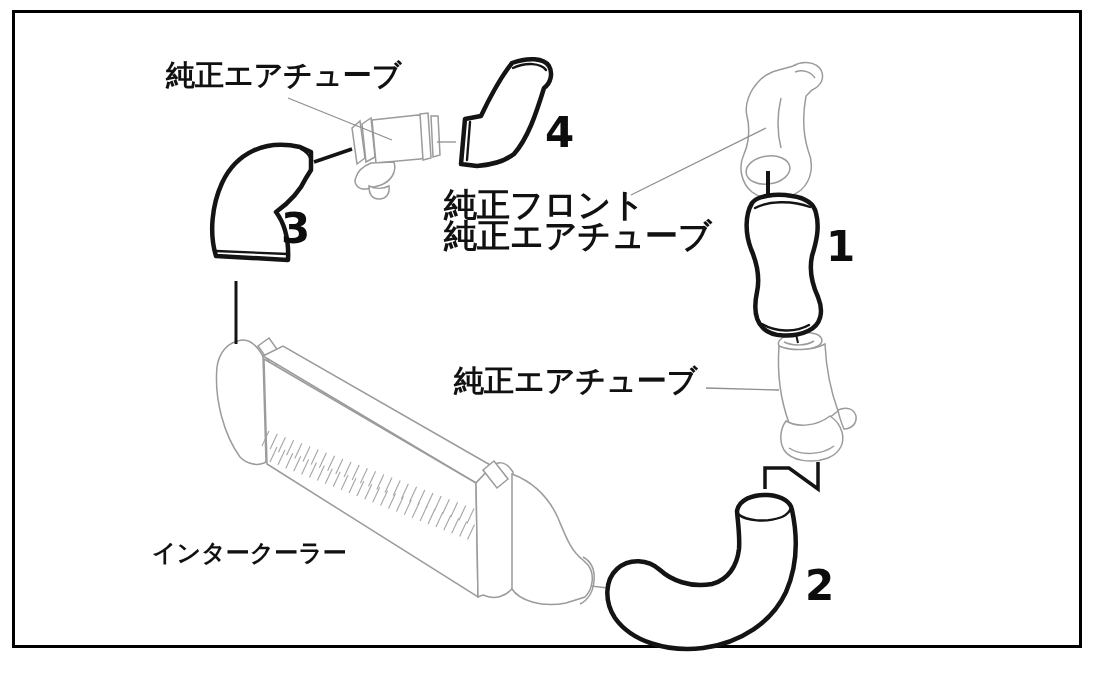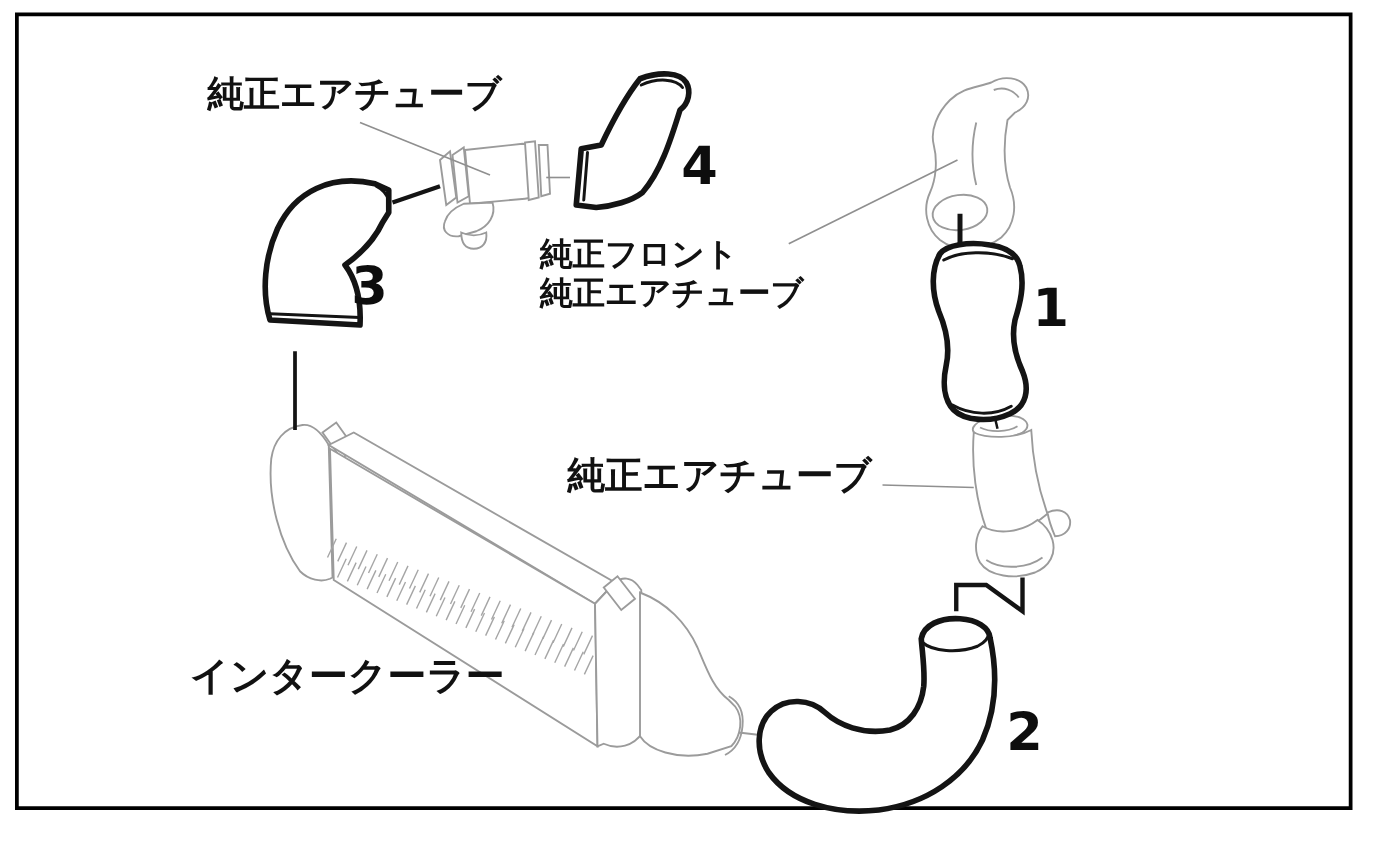--- a/index.html
+++ b/index.html
@@ -10,23 +10,23 @@
   #frame{
     position:absolute;left:12px;top:10px;width:1070px;height:638px;
     border:3px solid #000000;box-sizing:border-box;
   }
   svg{position:absolute;left:0;top:0;}
   .label{
     position:absolute;color:#111111;font-weight:700;white-space:nowrap;
     letter-spacing:0px;line-height:1.1;
   }
   .lbl-air-top{left:166px;top:60px;font-size:29px;}
-  .lbl-turbo{left:432px;top:189px;font-size:26px;line-height:31px;}
+  .lbl-turbo{left:444px;top:189px;font-size:33px;line-height:31px;}
   .lbl-air-right{left:454px;top:364px;font-size:30px;}
-  .lbl-intercooler{left:152px;top:524px;font-size:31px;}
+  .lbl-intercooler{left:152px;top:540px;font-size:24px;}
   .partnum{
     position:absolute;color:#0d0d0d;font-weight:700;font-size:42px;line-height:1;
   }
   .pn-4{left:545px;top:112px;}
   .pn-1{left:826px;top:226px;}
   .pn-3{left:281px;top:208px;}
   .pn-2{left:805px;top:565px;}
   .oem{stroke:#9b9b9b;stroke-width:1.5;fill:#ffffff;}
   .oemline{stroke:#9b9b9b;stroke-width:1.5;fill:none;}
   .hose{stroke:#141414;stroke-width:4.5;fill:#ffffff;stroke-linejoin:round;}

